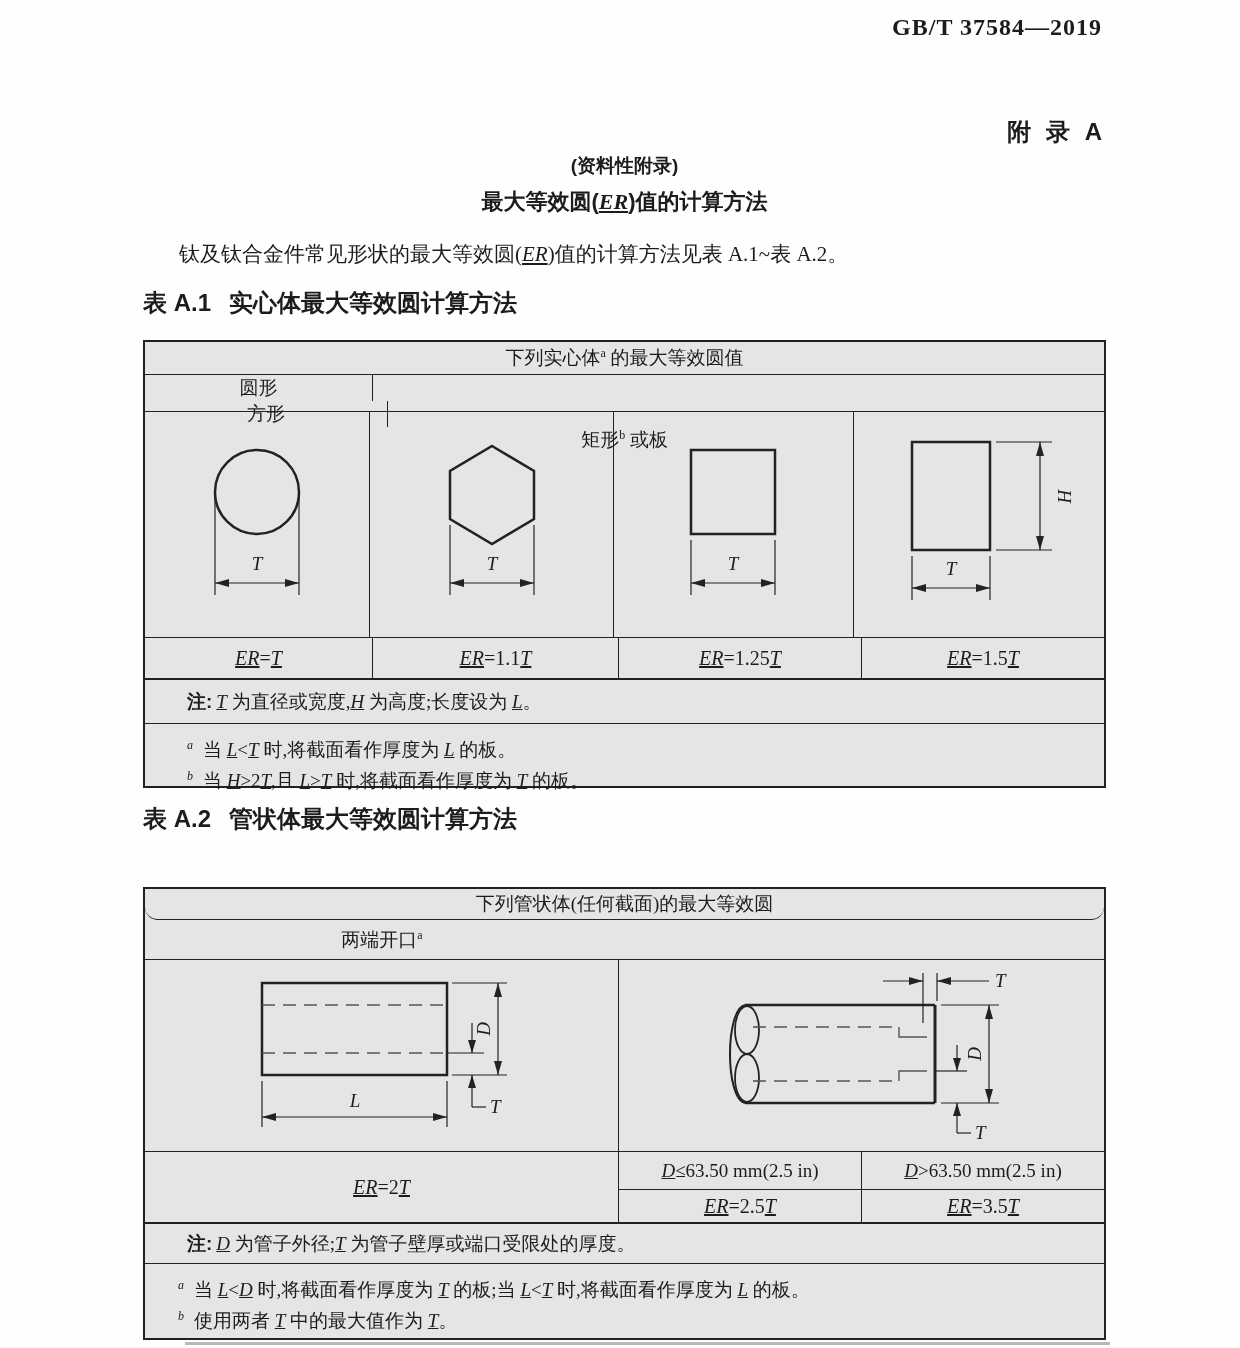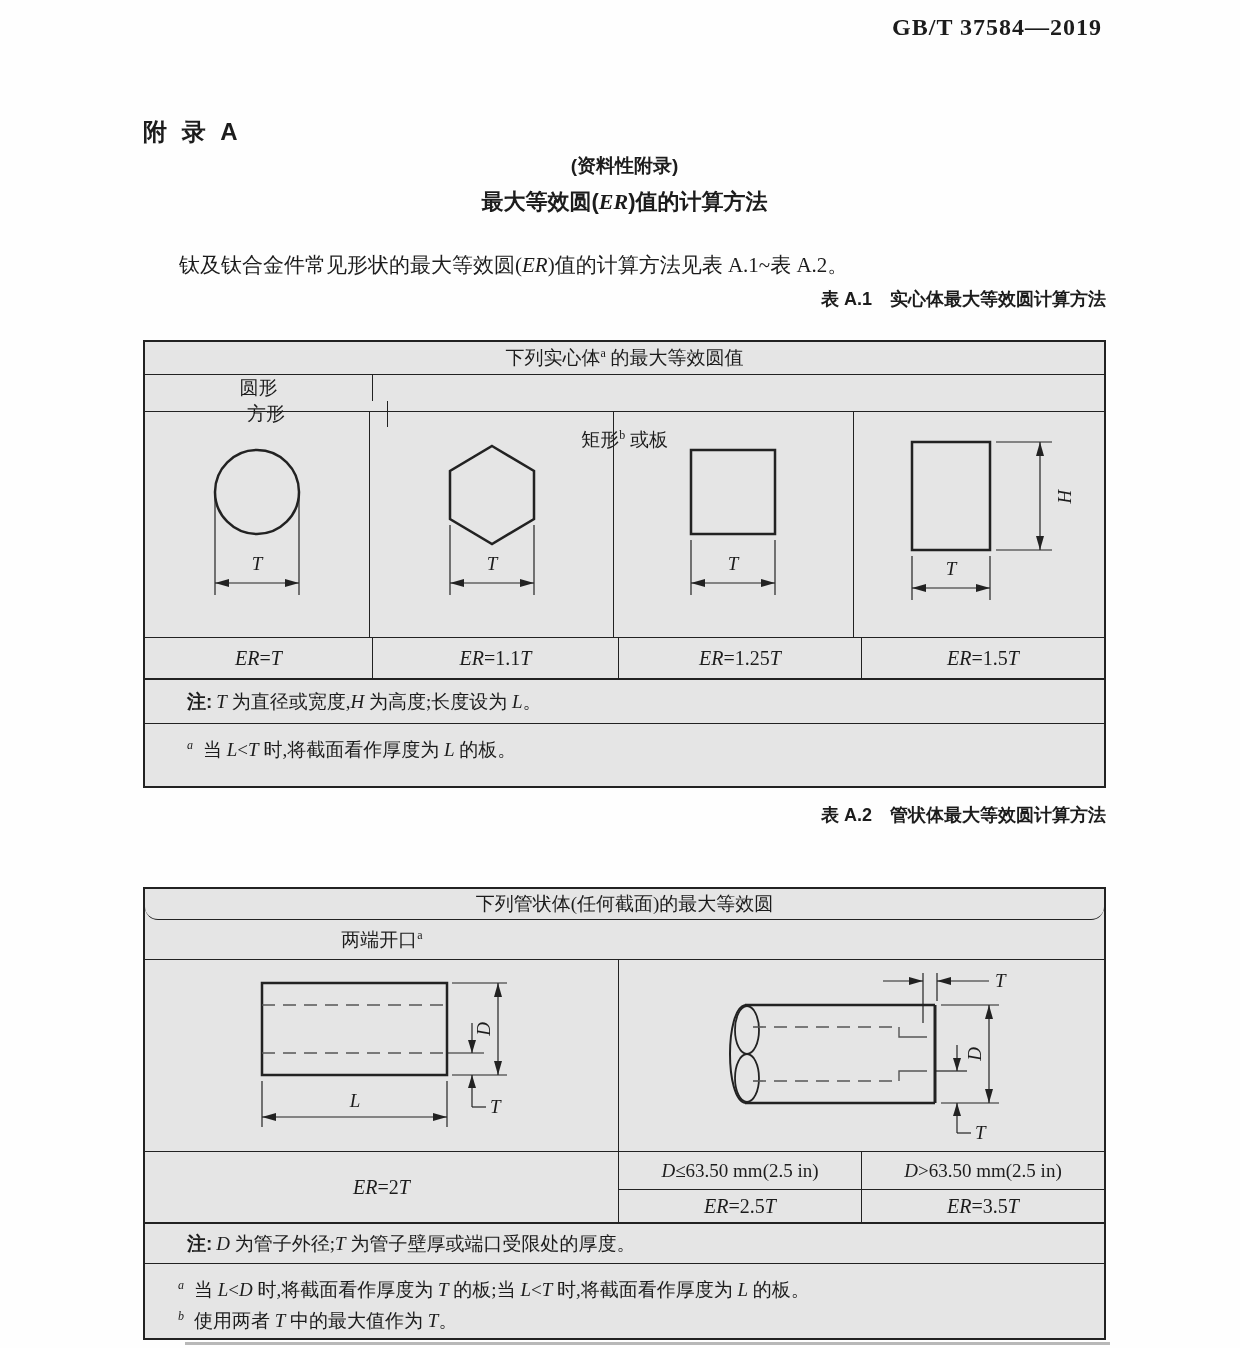--- a/index.html
+++ b/index.html
@@ -1,25 +1,25 @@
 <!DOCTYPE html>
 <html><head>
 <meta charset="utf-8">
 <style>
   html,body{margin:0;padding:0;background:#f4f4f2;}
   .page{position:relative;width:1240px;height:1348px;background:#fefefe;overflow:hidden;
         font-family:"Liberation Serif","DejaVu Serif",serif;color:#1c1c1c;}
   .hei{font-family:"Liberation Sans","DejaVu Sans",sans-serif;font-weight:bold;}
   .std-no{position:absolute;top:14px;right:138px;font-size:24px;font-weight:bold;letter-spacing:1px;text-align:center;}
   .content{position:absolute;left:143px;width:963px;}
-  .app-title{position:absolute;top:116px;width:100%;text-align:left;font-size:24px;letter-spacing:4px;}
+  .app-title{position:absolute;top:116px;width:100%;text-align:right;font-size:24px;letter-spacing:4px;}
   .app-sub{position:absolute;top:153px;width:100%;text-align:center;font-size:19px;}
   .app-heading{position:absolute;top:187px;width:100%;text-align:center;font-size:22px;}
-  .intro{position:absolute;top:251px;left:36px;right:0;font-size:21px;}
-  .tcaption{position:absolute;width:100%;text-align:right;font-size:18px;}
+  .intro{position:absolute;top:240px;left:36px;right:0;font-size:21px;}
+  .tcaption{position:absolute;width:100%;text-align:left;font-size:24px;}
   .tcaption .gap{margin-left:18px;}
   .cap1{top:287px}.cap2{top:803px}
 
   .tbl{position:absolute;left:0;border:2px solid #222;background:#e5e5e5;box-sizing:border-box;}
   .t1{top:340px;width:963px;height:448px;}
   .t2{top:887px;width:963px;height:453px;}
   .row{display:flex;box-sizing:border-box;border-bottom:1px solid #222;align-items:stretch;}
   .row:last-child{border-bottom:none;}
   .cell{box-sizing:border-box;display:flex;align-items:center;justify-content:center;
         border-right:1px solid #222;font-size:19px;}
@@ -35,21 +35,21 @@
   .bandR .subrow{display:flex;flex:0 0 auto;box-sizing:border-box;}
   .bandR .subrow.first{border-bottom:1px solid #222;}
   .note-row{display:block;padding:0;box-sizing:border-box;border-bottom:1px solid #222;}
   .note-inner{display:flex;align-items:center;height:100%;padding-left:42px;font-size:19px;}
   .note-lab{font-weight:bold;font-family:"Liberation Sans","DejaVu Sans",sans-serif;margin-right:4px;}
   .fn-row{display:block;box-sizing:border-box;padding:10px 0 0 42px;font-size:19px;}
   .fn{line-height:31px;}
   .fn sup{font-size:12px;margin-right:10px;font-style:italic;}
   sup{font-size:12px;vertical-align:super;line-height:0;}
   .formula{font-size:20px;}
-  i{font-family:"Liberation Serif","DejaVu Serif",serif;}
+  i{font-family:"Liberation Serif","DejaVu Serif",serif;text-decoration:underline;}
   svg{display:block;}
   svg text{font-family:"Liberation Serif","DejaVu Serif",serif;font-style:italic;font-size:19px;fill:#1c1c1c;}
   .shadow{position:absolute;left:185px;top:1342px;width:925px;height:3px;background:#9a9a9a;opacity:.7;}
 </style>
 </head>
 <body>
 
 <div class="page">
 
   <div class="std-no">GB/T 37584—2019</div>
@@ -148,20 +148,21 @@
 
       <div class="row note-row" style="height:44px;">
         <div class="note-inner">
           <span class="note-lab">注:</span>
           <span><i>T</i> 为直径或宽度,<i>H</i> 为高度;长度设为 <i>L</i>。</span>
         </div>
       </div>
 
       <div class="row fn-row" style="height:64px;border-bottom:none;">
         <div class="fn"><sup>a</sup><span>当 <i>L</i>&lt;<i>T</i> 时,将截面看作厚度为 <i>L</i> 的板。</span></div>
+        <div class="fn"><sup>b</sup><span>当 <i>H</i>≥2<i>T</i>,且 <i>L</i>&gt;<i>T</i> 时,将截面看作厚度为 <i>T</i> 的板。</span></div>
       </div>
     </div>
 
     <div class="tcaption cap2 hei">
       <span>表 A.2</span><span class="gap">管状体最大等效圆计算方法</span>
     </div>
 
     <div class="tbl t2">
 
       <div class="row" style="height:31px;border-radius:13px;">

